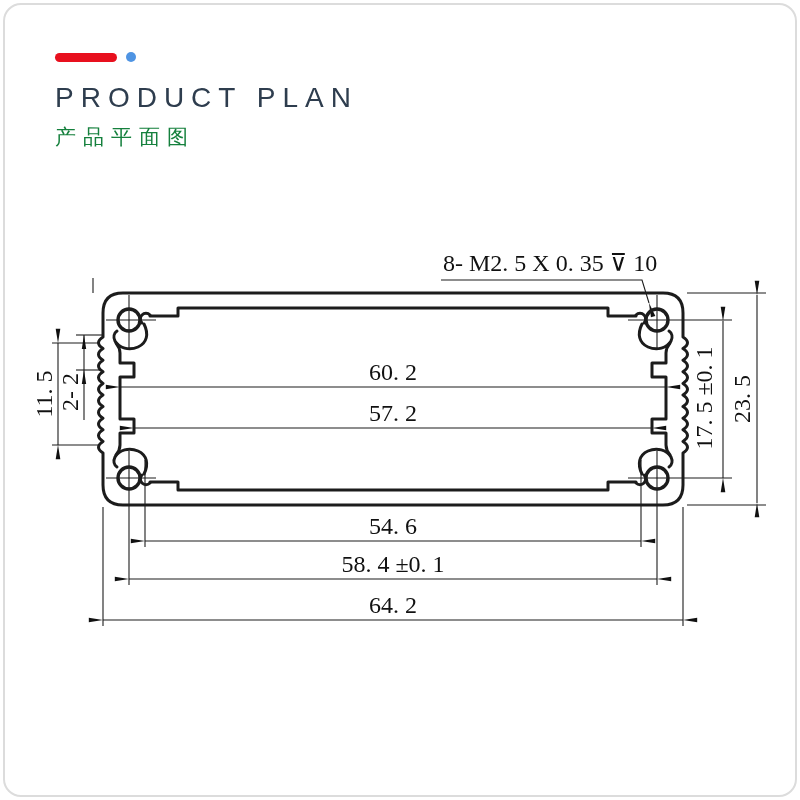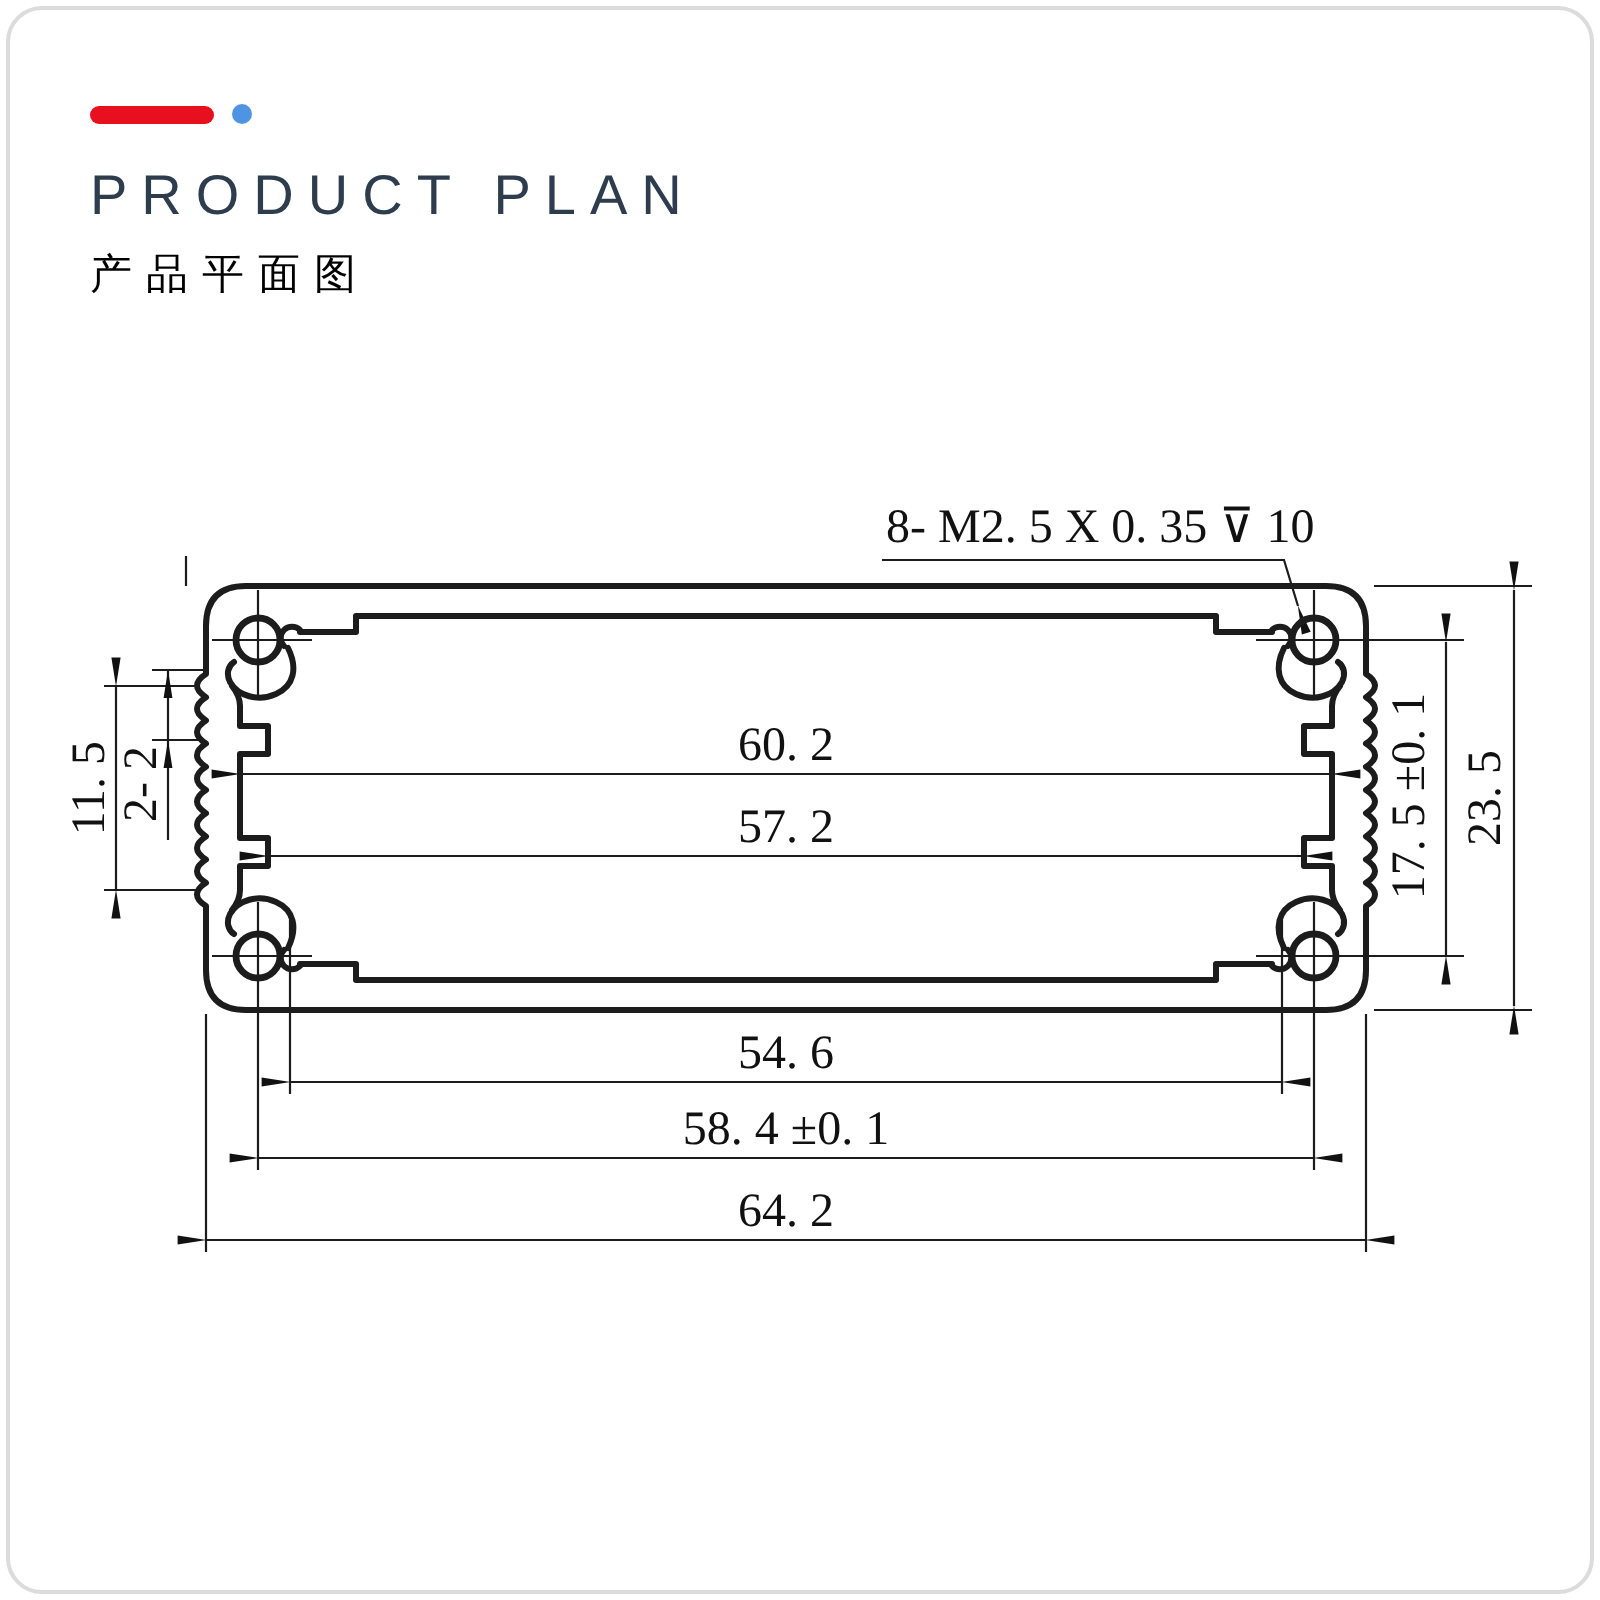--- a/index.html
+++ b/index.html
@@ -1,23 +1,23 @@
 <!DOCTYPE html>
 <html><head>
 <meta charset="utf-8">
 <style>
   html,body{margin:0;padding:0;background:#ffffff;}
   body{width:800px;height:800px;position:relative;font-family:"Liberation Sans",sans-serif;overflow:hidden;}
   .frame{position:absolute;inset:3px;border:2px solid #dcdcdc;border-radius:18px;pointer-events:none;}
-  .header{position:absolute;left:45px;top:52px;}
+  .header{position:absolute;left:55px;top:52px;}
   .accent{display:flex;align-items:center;height:10px;}
   .accent .bar{display:inline-block;width:62px;height:9px;border-radius:5px;background:#e8101e;}
   .accent .dot{display:inline-block;width:10px;height:10px;border-radius:50%;background:#4f94e3;margin-left:9px;}
   .title{margin:20px 0 0 0;font-size:28px;font-weight:300;letter-spacing:7px;color:#2e3d4e;}
-  .subtitle{margin:9px 0 0 0;font-size:21px;font-weight:500;letter-spacing:7px;color:#000000;}
+  .subtitle{margin:9px 0 0 0;font-size:21px;font-weight:500;letter-spacing:7px;color:#15803d;}
   svg{position:absolute;left:0;top:0;}
   .thick{stroke:#1c1c1c;stroke-width:3;fill:none;stroke-linejoin:round;stroke-linecap:round;}
   .boss{stroke:#1c1c1c;stroke-width:3.4;fill:none;}
   .thin{stroke:#1c1c1c;stroke-width:1.1;fill:none;}
   .dimtext{font-family:"Liberation Serif","DejaVu Serif",serif;font-size:24px;fill:#111111;}
   .depthsym{font-family:"DejaVu Sans",sans-serif;}
   .arrfill{fill:#111111;stroke:none;}
 </style>
 </head>
 <body>

